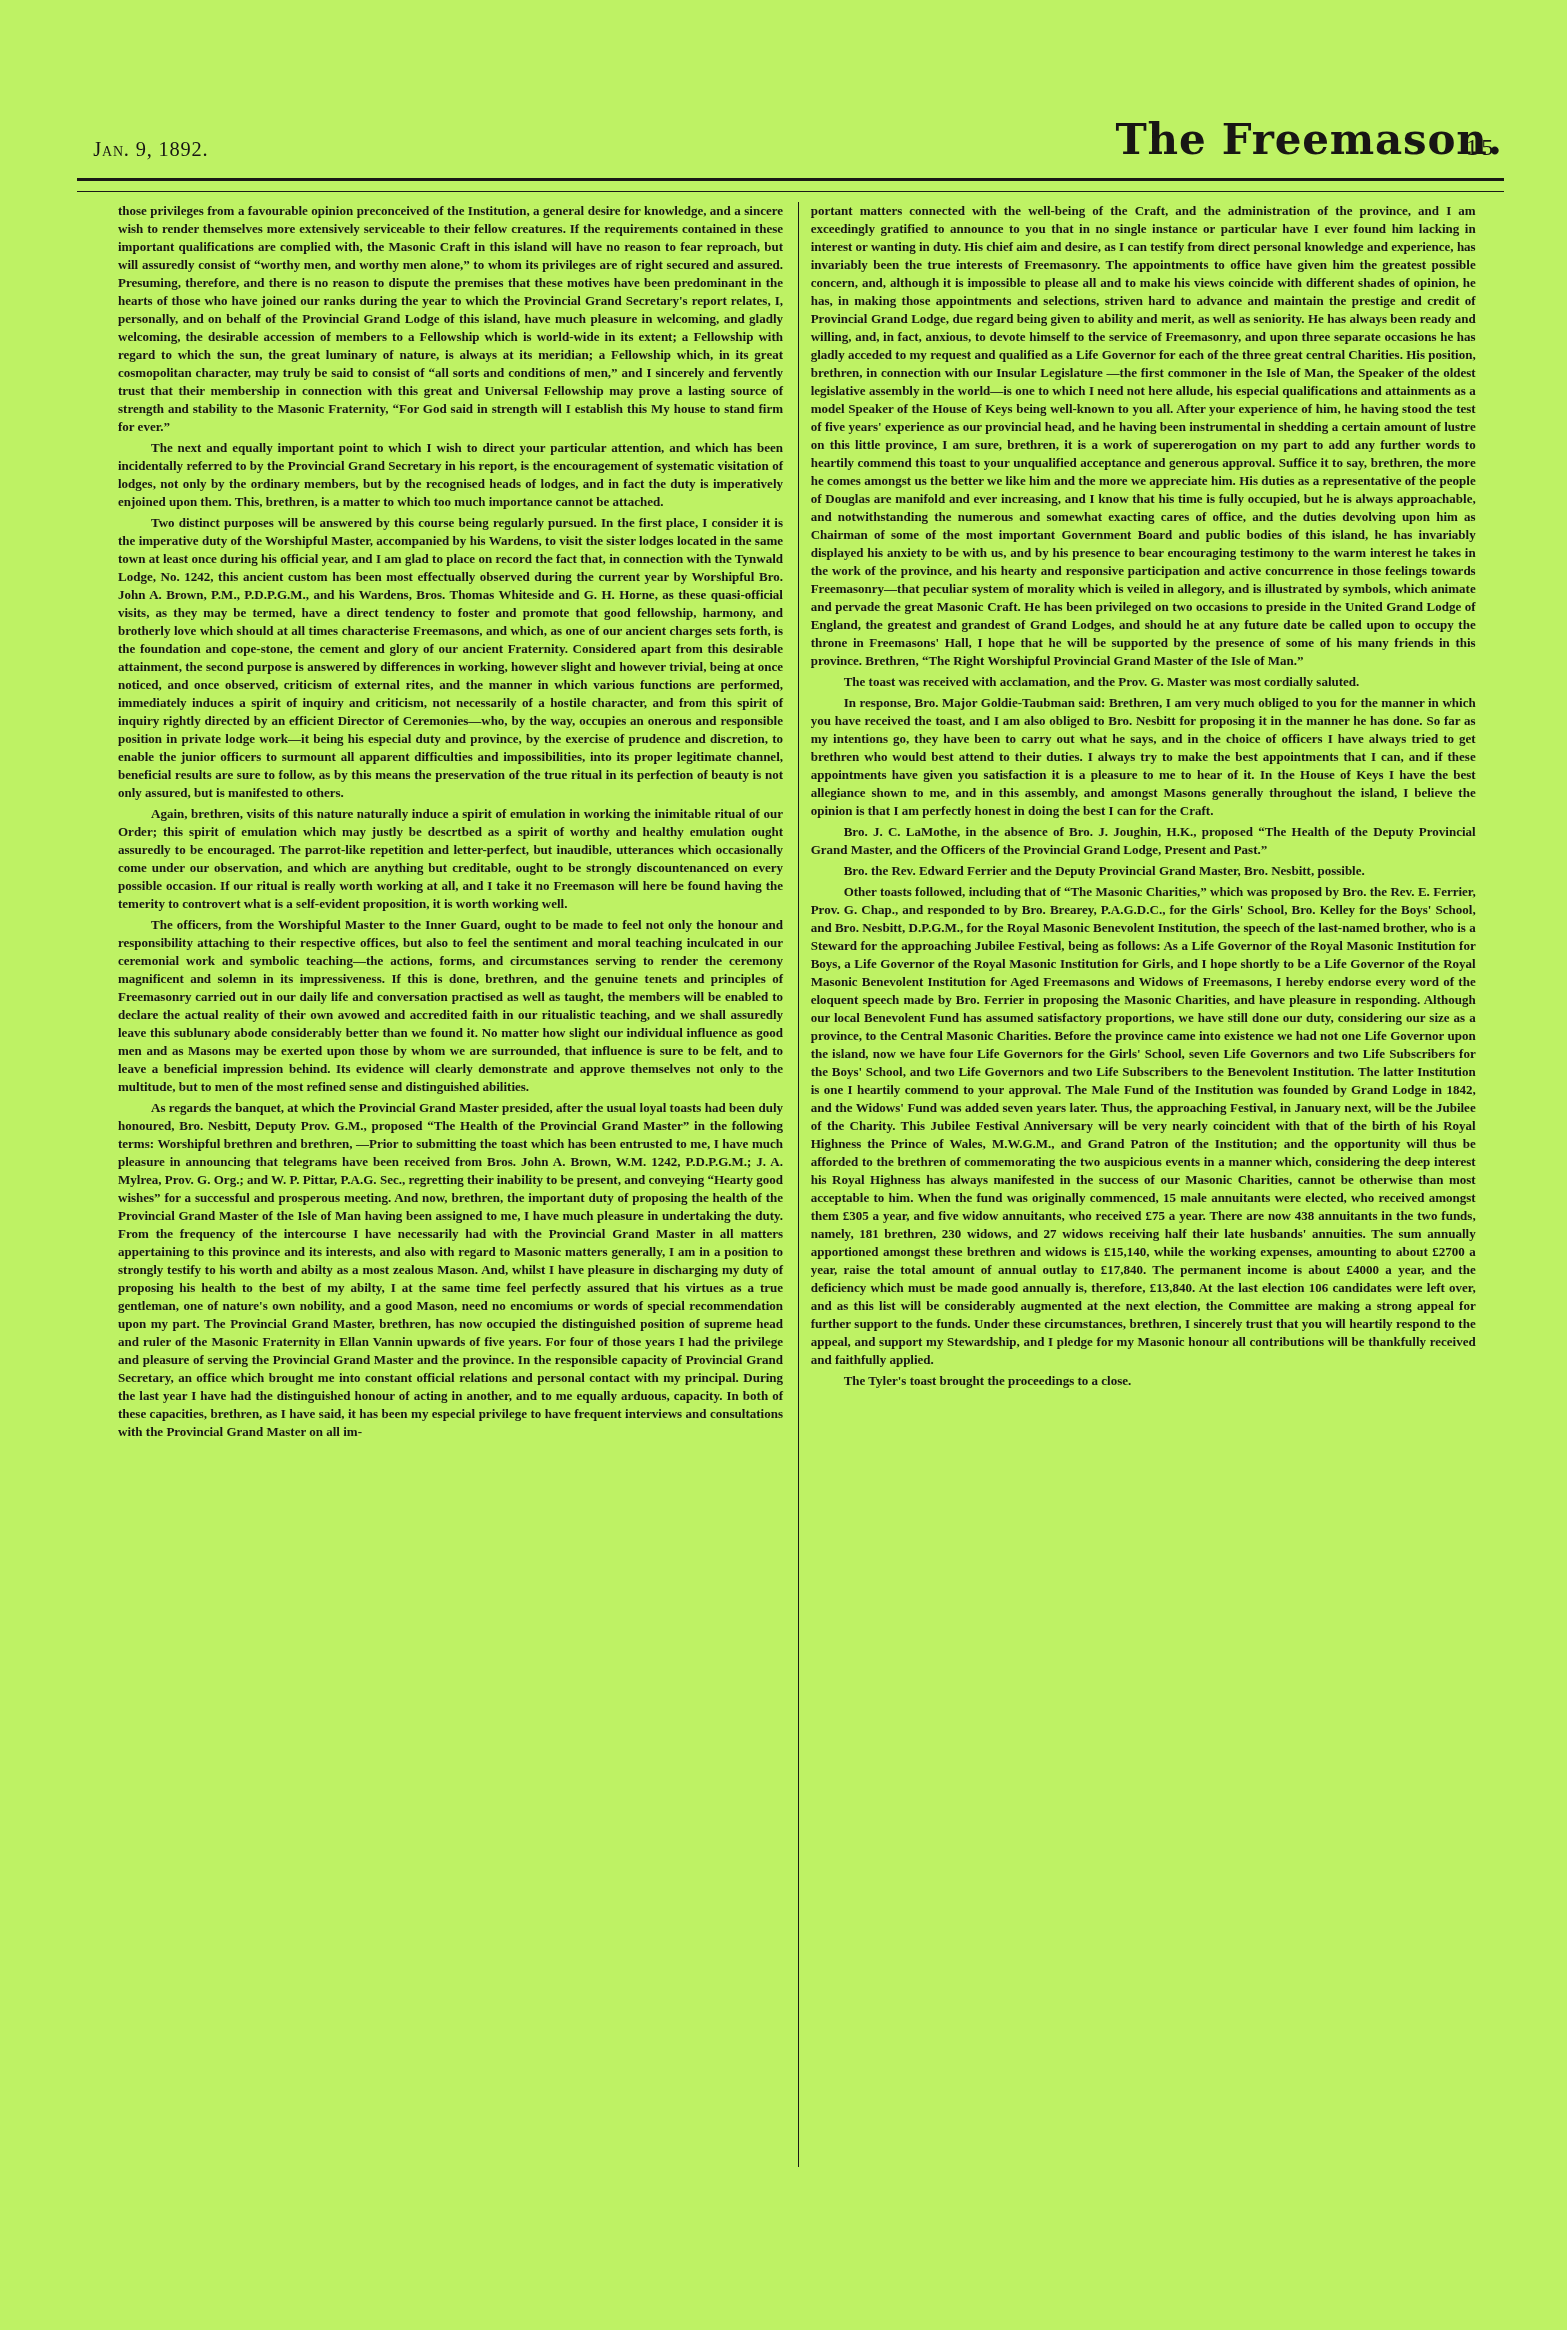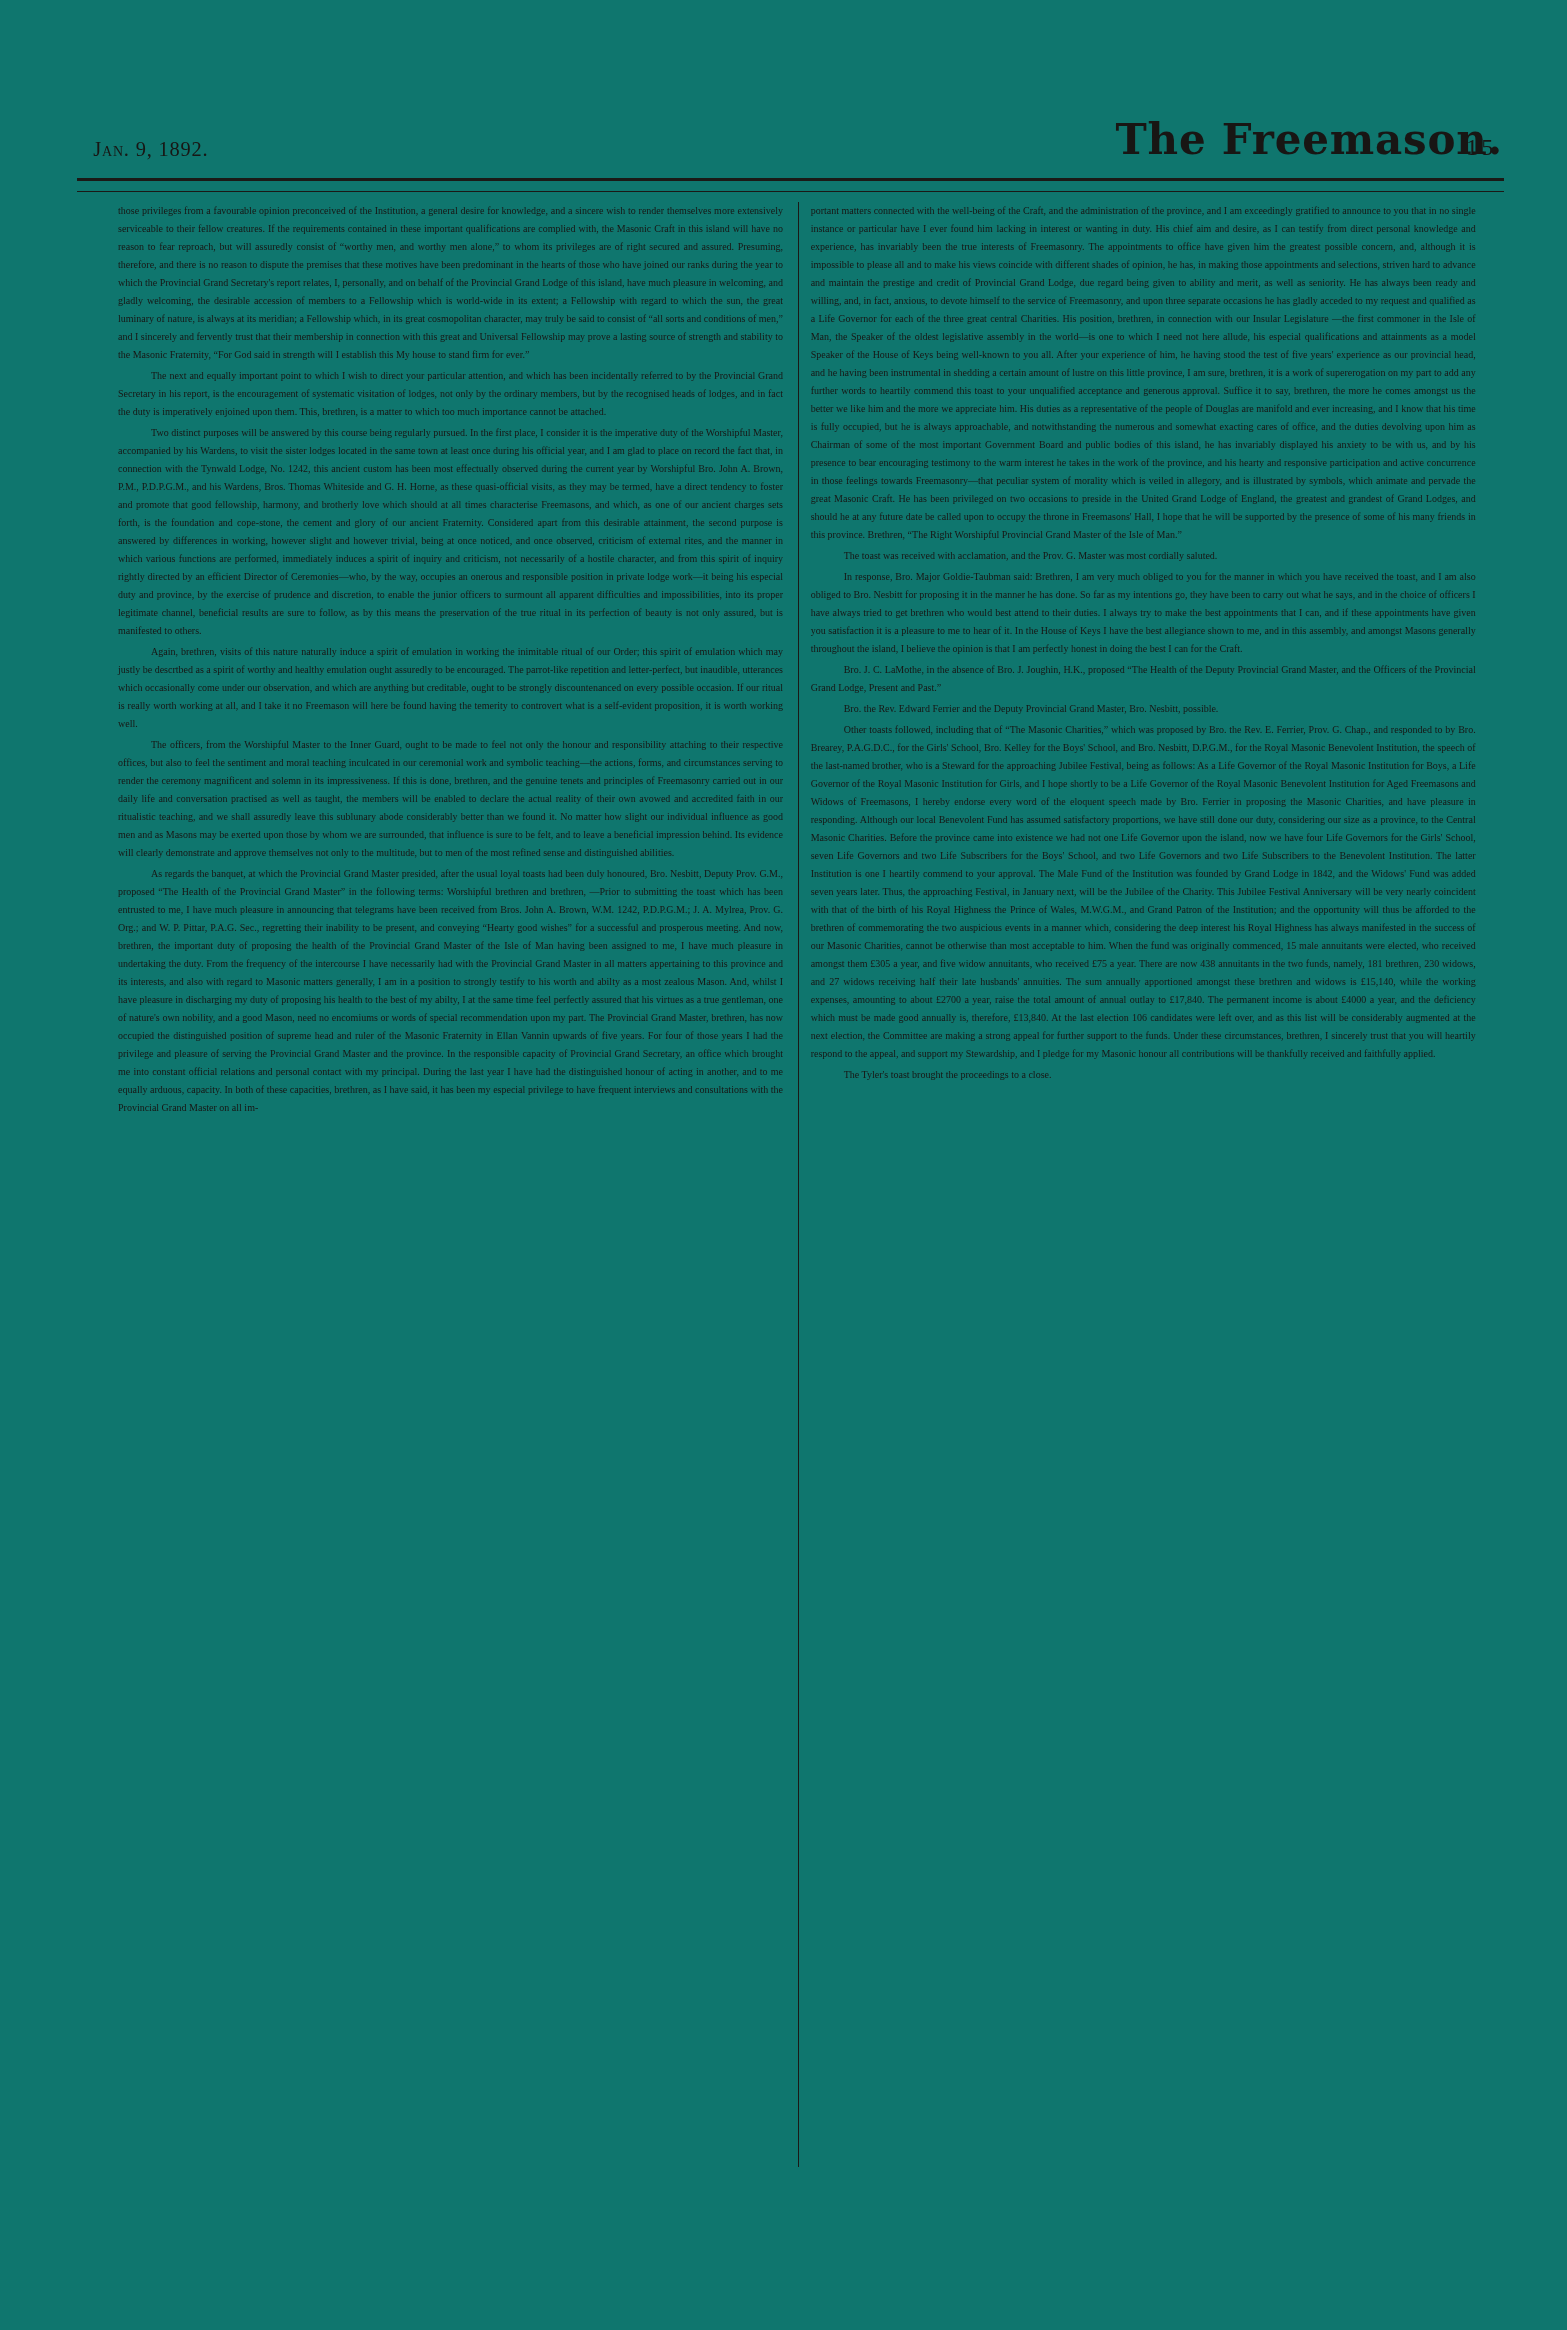--- a/index.html
+++ b/index.html
@@ -1,20 +1,20 @@
 <!DOCTYPE html>
 <html style="font-size:13px"><head>
 <meta charset="utf-8">
 <style>
   html,body{margin:0;padding:0;background:#e8e8e4;}
   .sheet{
     position:relative;
     width:1568px;height:2330px;
     margin:0 auto;
-    background:#0f766e;
+    background:#bef264;
     color:#181614;
     font-family:"Liberation Serif","DejaVu Serif",serif;
     overflow:hidden;
   }
   
   .masthead{
     position:absolute;top:104px;left:90px;right:65px;height:57px;
   }
   .dateline{
     position:absolute;left:3.3px;bottom:0;
@@ -37,23 +37,24 @@
     border-top:3.3px solid #1b1916;
     border-bottom:1.6px solid #1b1916;
   }
   
   .columns{
     position:absolute;top:202px;left:77px;right:64px;bottom:49px;
     display:flex;align-items:flex-start;
   }
   .col{
     width:665px;
-    font-size:10px;line-height:18px;
+    font-size:13px;line-height:18px;
     text-align:justify;
     text-justify:inter-word;
+    font-weight:bold;
   }
   .col-left{padding:0 14.7px 0 41px;}
   .col-divider{
     width:1.6px;background:#1b1916;align-self:stretch;
     margin:0 0 114px 0;
   }
   .col-right{padding:0 0 0 11.4px;}
   .para{margin:0;}
   .para.indent{text-indent:33px;}
   .para + .para{margin-top:3px;}

